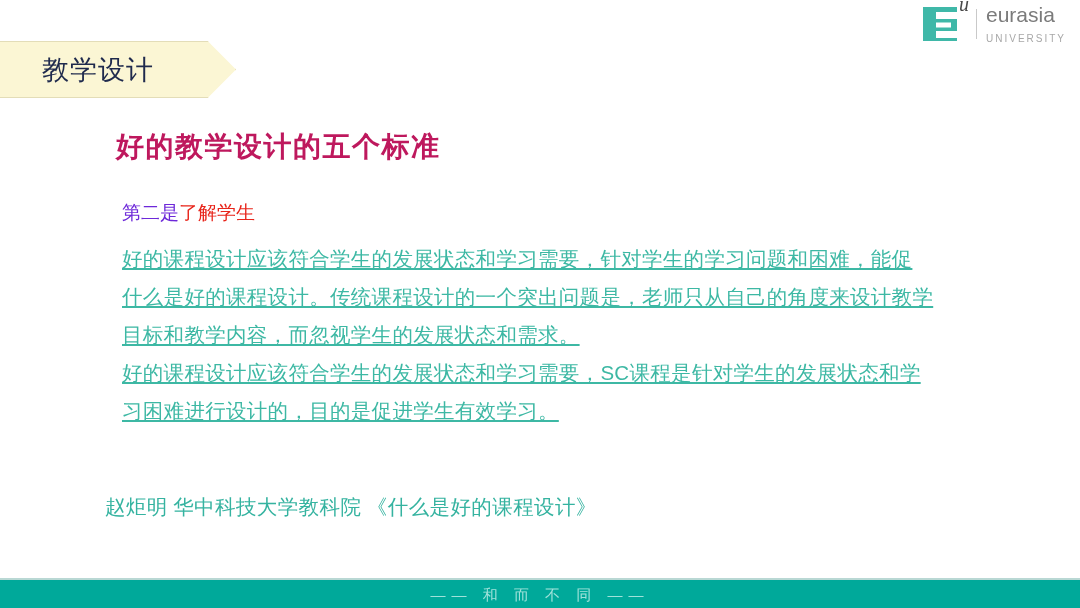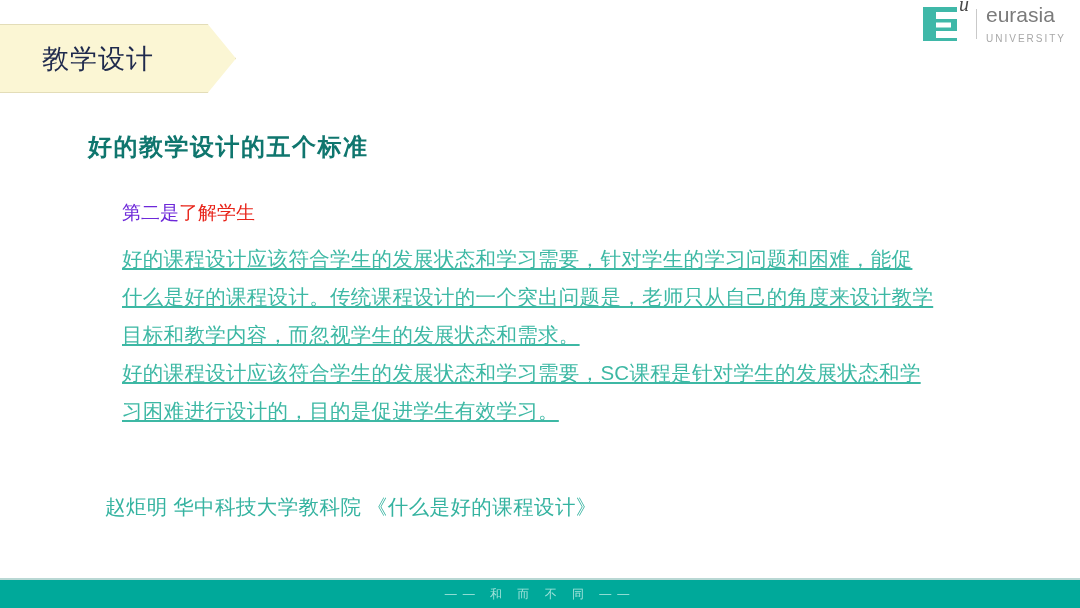--- a/index.html
+++ b/index.html
@@ -66,23 +66,23 @@
     font-size: 10px;
     color: #a8a8a8;
     letter-spacing: 2.0px;
     margin-top: 0;
   }
 
   
   .banner {
     position: absolute;
     left: 0;
-    top: 24px;
+    top: 41px;
     width: 236px;
-    height: 69px;
+    height: 57px;
     text-align: right;
   }
   .banner-shape {
     position: absolute;
     inset: 0;
     background: #fbf6d4;
     border: 1px solid #e3ddb8;
     border-left: none;
     -webkit-clip-path: polygon(0 0, 88% 0, 100% 50%, 88% 100%, 0 100%);
     clip-path: polygon(0 0, 88% 0, 100% 50%, 88% 100%, 0 100%);
@@ -100,24 +100,24 @@
 
   
   .content {
     position: absolute;
     left: 0;
     top: 130px;
     width: 1080px;
   }
   .section-title {
     margin: 0 0 0 0;
-    padding-left: 88px;
-    font-size: 24px;
+    padding-left: 116px;
+    font-size: 28px;
     font-weight: bold;
-    color: #0f766e;
+    color: #be185d;
     letter-spacing: 1.5px;
     line-height: 34px;
   }
   .subhead {
     padding-left: 122px;
     margin-top: 36px;
     font-size: 19px;
     line-height: 26px;
     white-space: nowrap;
   }
@@ -164,21 +164,21 @@
     width: 1080px;
     height: 28px;
     background: #00a99a;
     border-top: 2px solid #b9d8d4;
     display: flex;
     align-items: center;
     justify-content: center;
   }
   .footer-text {
     color: #9fe2da;
-    font-size: 12px;
+    font-size: 15px;
     letter-spacing: 6px;
     line-height: 1;
     white-space: nowrap;
   }
 </style>
 </head>
 <body>
 
 <div class="slide">
 

